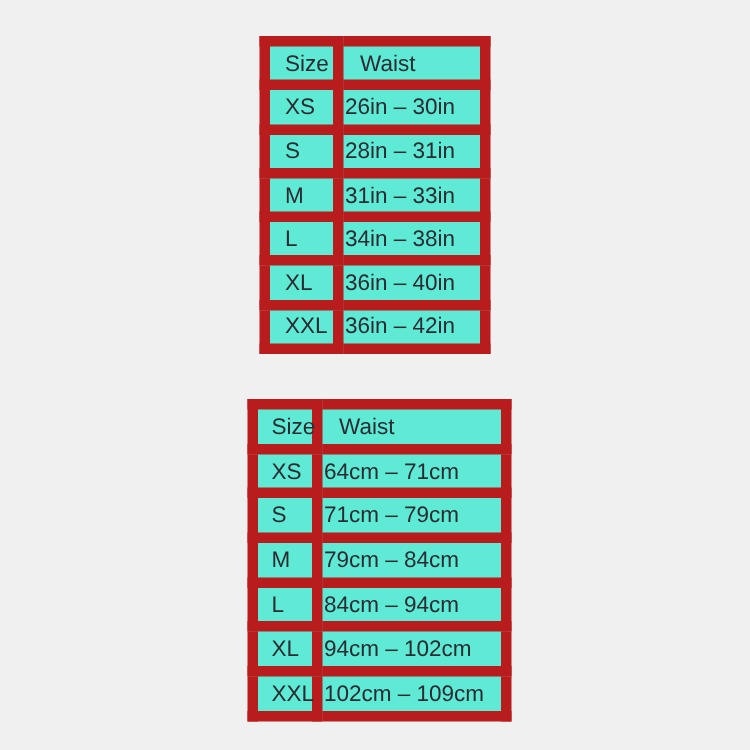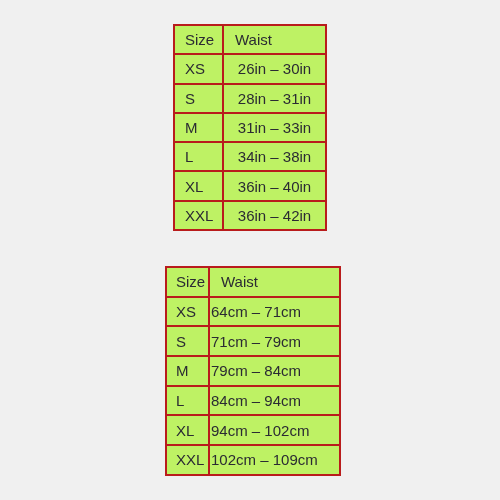--- a/index.html
+++ b/index.html
@@ -23,24 +23,24 @@
 
   .size-table {
     position: absolute;
     border-collapse: collapse;
     background: transparent;
     table-layout: fixed;
   }
 
   .size-table td,
   .size-table th {
-    border: 2px solid #b91c1c;
+    border: 7px solid #b91c1c;
     color: #2b2b33;
     font-weight: normal;
-    background: #bef264;
+    background: #5eead4;
     box-sizing: border-box;
     white-space: nowrap;
   }
 
   
   #table-inches {
     left: 173px;
     top: 24px;
     width: 154px;
   }
@@ -52,21 +52,21 @@
   #table-inches .col-size {
     width: 49px;
     text-align: left;
     padding-left: 10px;
   }
   #table-inches .col-waist-head {
     text-align: left;
     padding-left: 11px;
   }
   #table-inches .col-waist {
-    text-align: center;
+    text-align: left;
   }
 
   
   #table-cm {
     left: 165px;
     top: 266px;
     width: 176px;
   }
   #table-cm th,
   #table-cm td {

